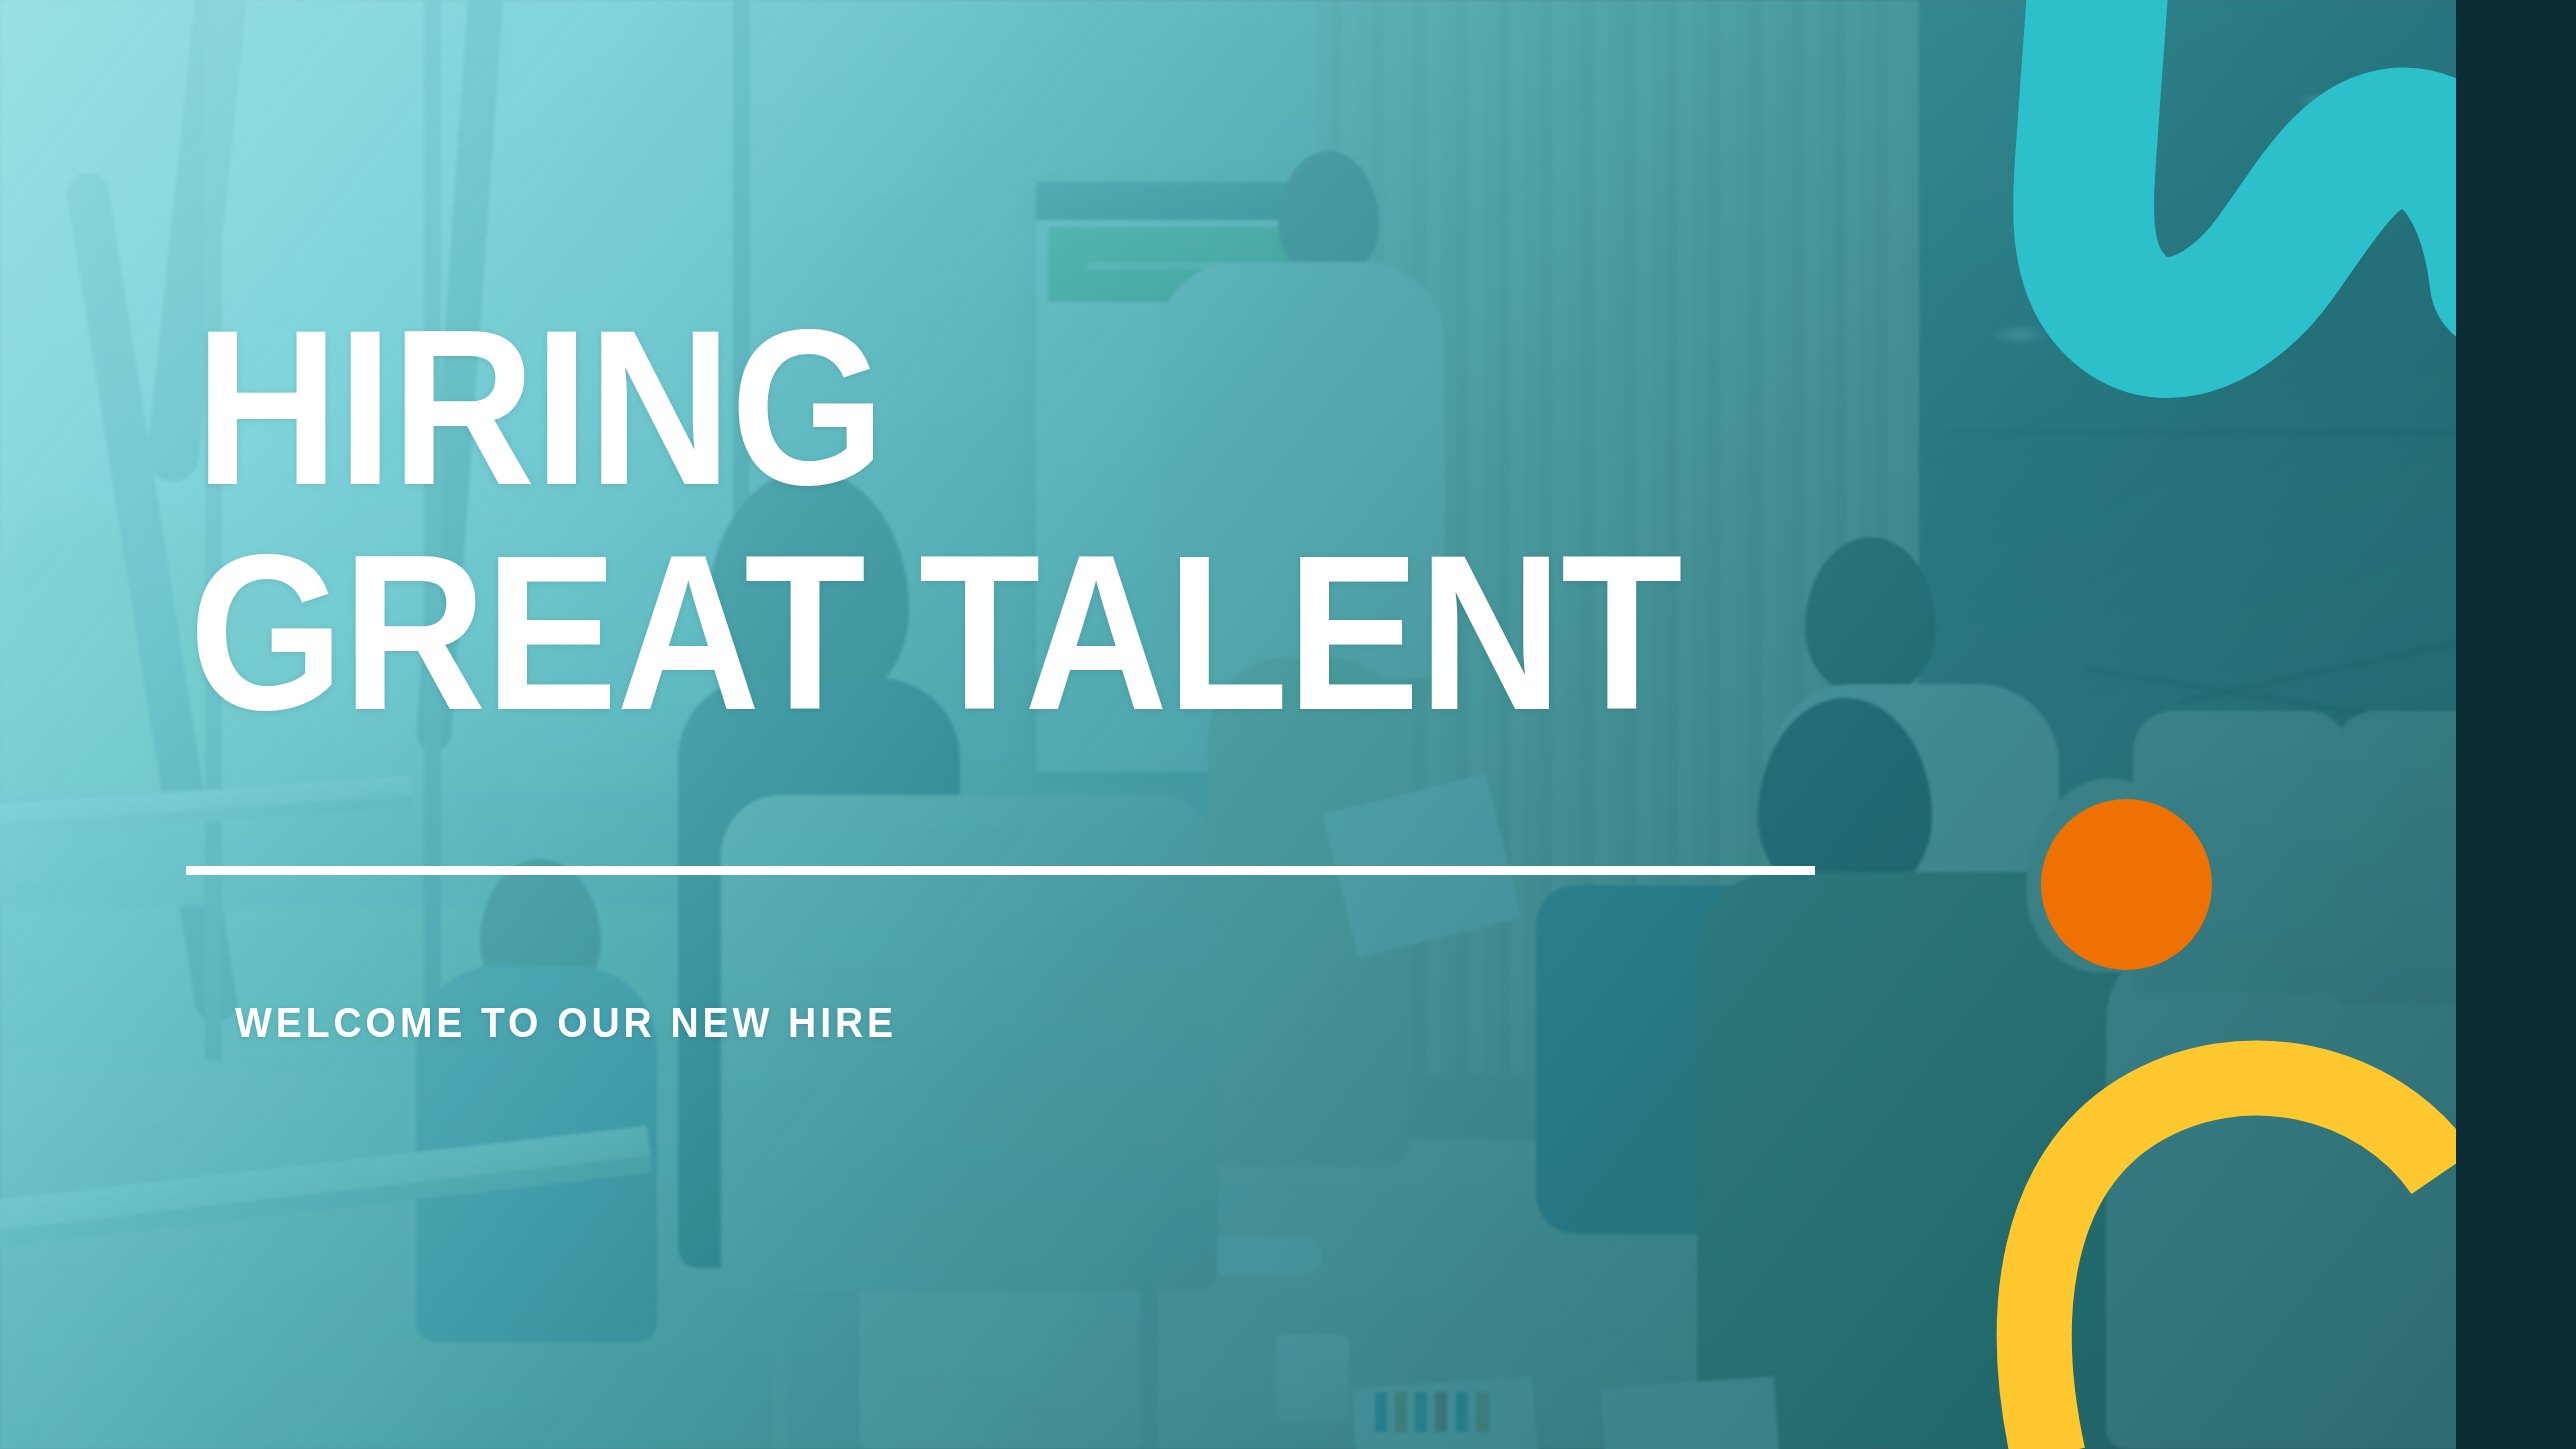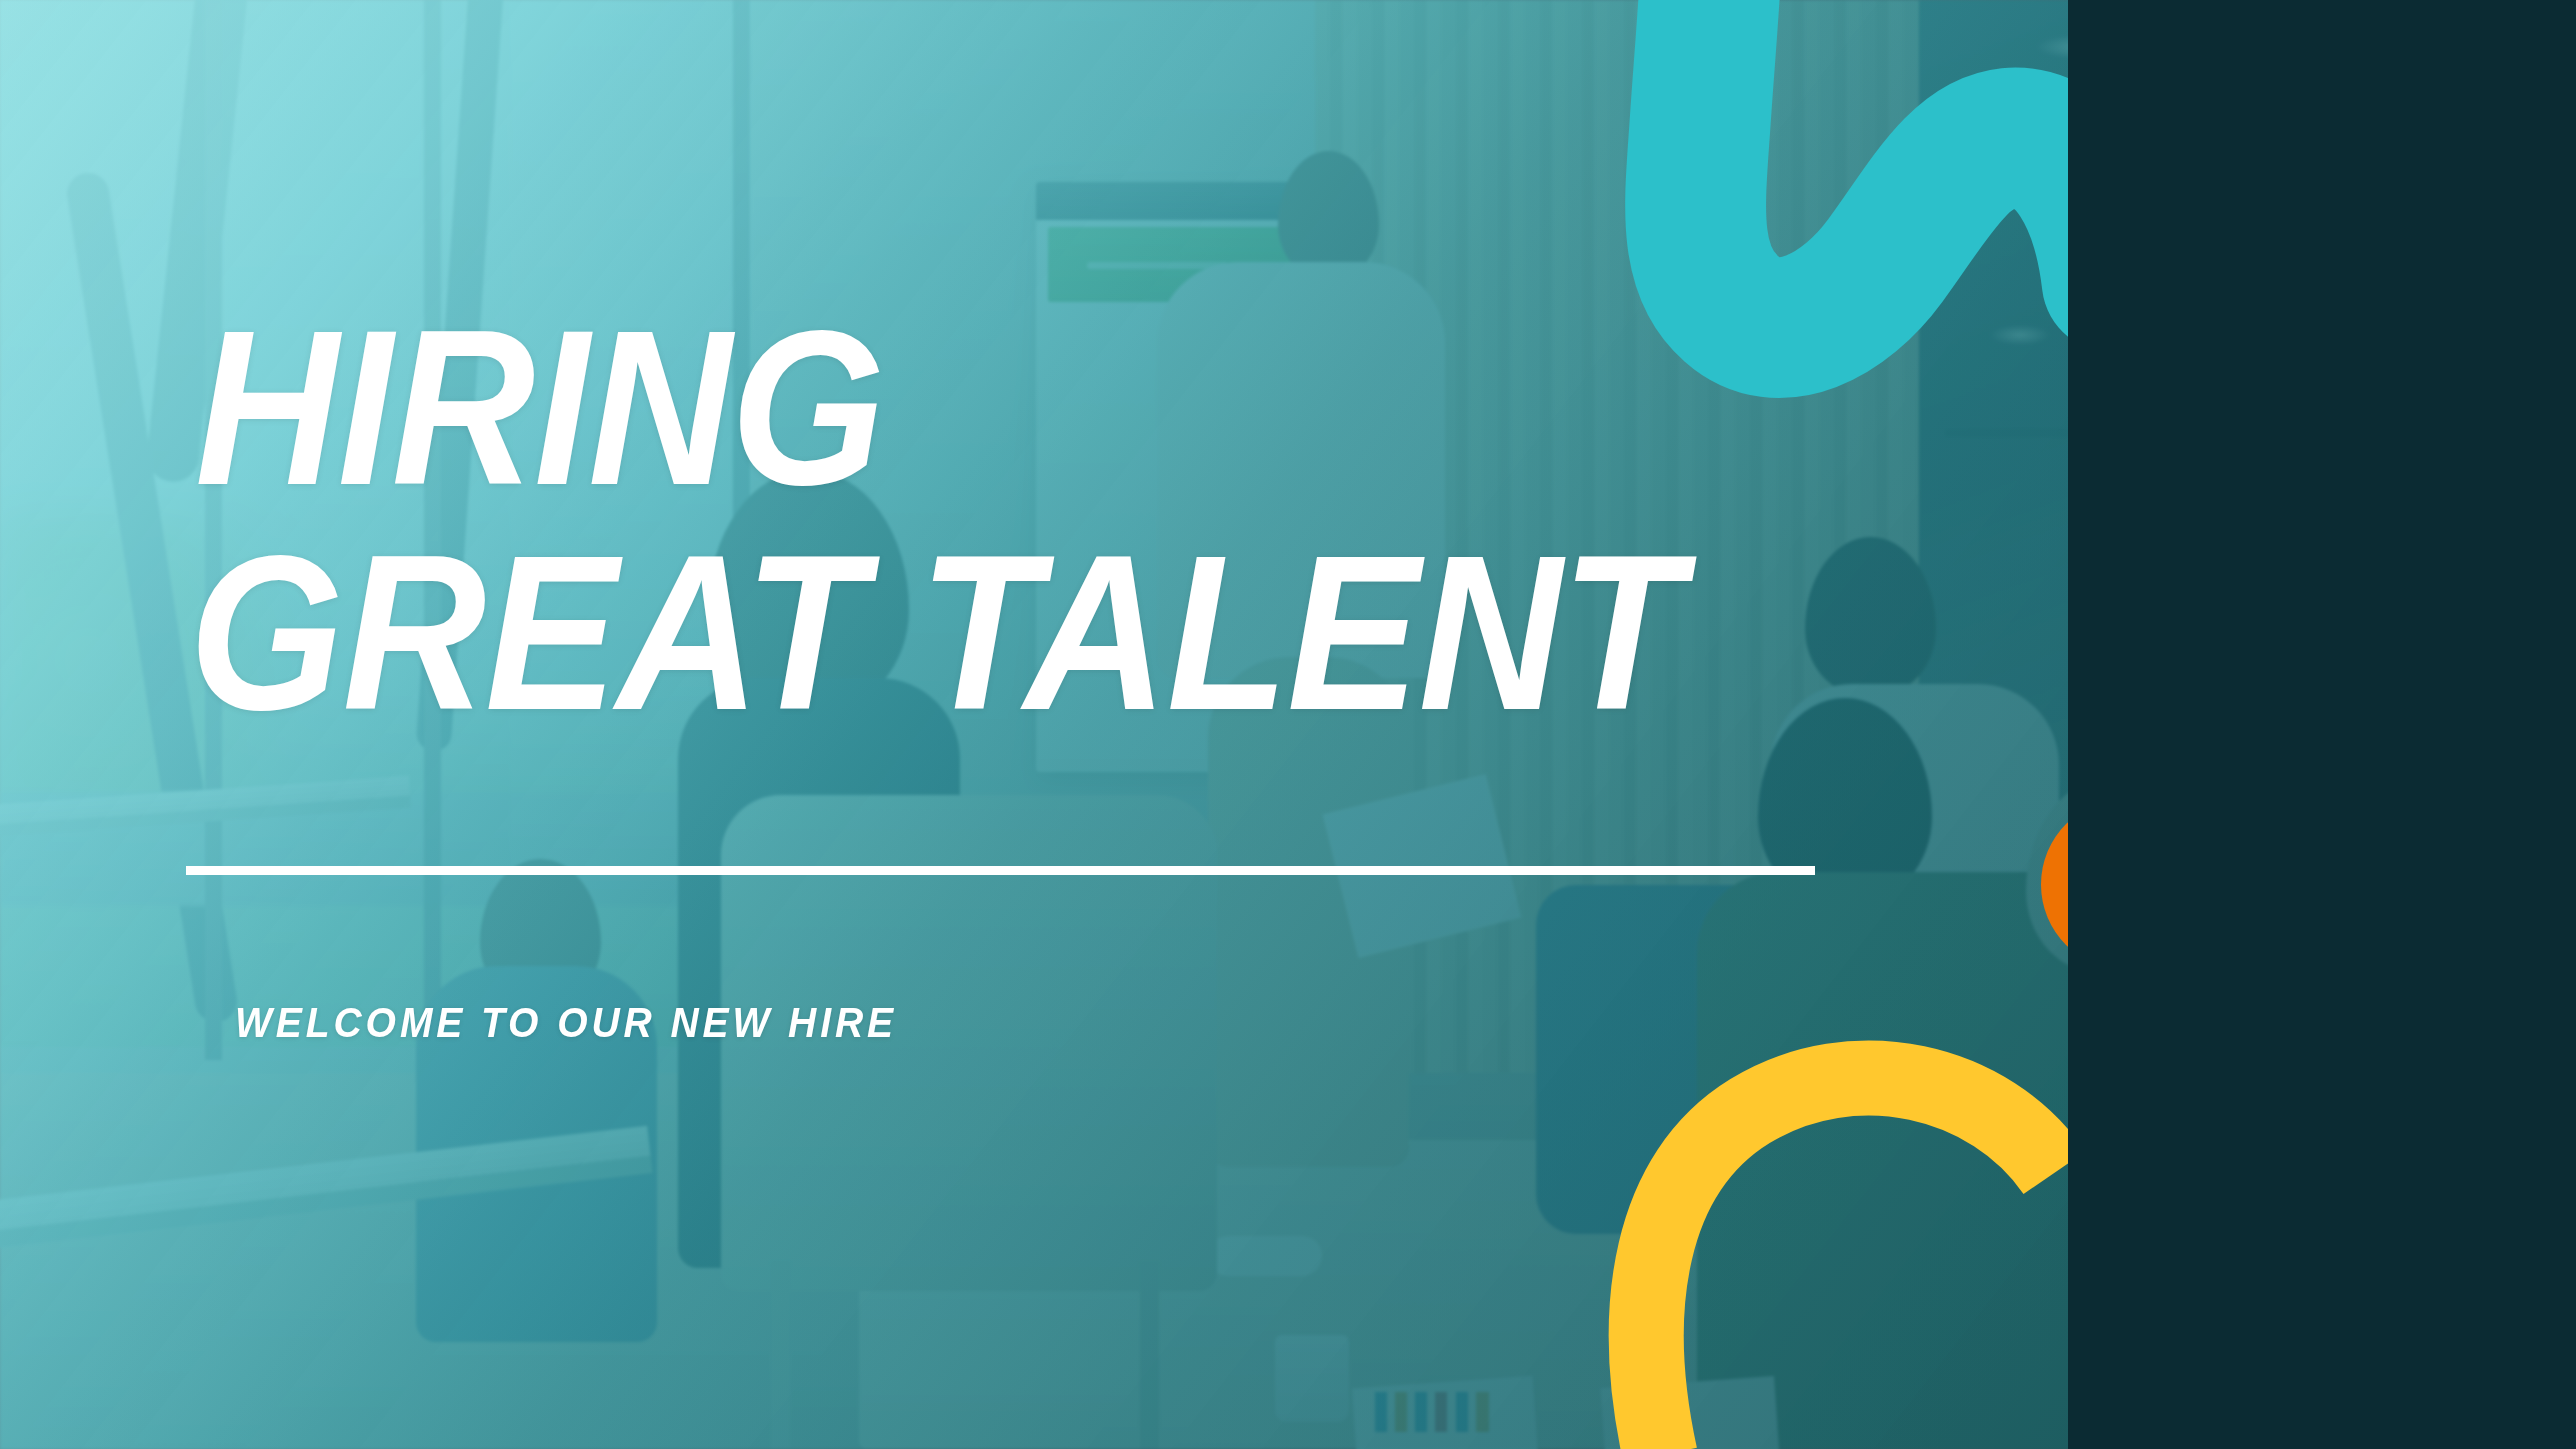--- a/index.html
+++ b/index.html
@@ -1,25 +1,24 @@
 <!DOCTYPE html>
 <html style="font-size:10.7px"><head>
 <meta charset="utf-8">
 <style>
   html,body{margin:0;padding:0;background:#0b2b33;}
   *{box-sizing:border-box;}
 
   .stage{
     position:relative;
-    width:2068px;
+    width:2456px;
     height:1449px;
     overflow:hidden;
     font-family:"Liberation Sans", sans-serif;
     background:#b91c1c;
-    font-style:italic;
   }
 
   
   .photo{position:absolute;inset:0;overflow:hidden;}
 
   
   .ph-base{
     position:absolute;inset:0;
     background:
       linear-gradient(180deg,#cfd6cf 0%,#b9c3bd 38%,#a7b3ad 62%,#9aa8a2 100%);

